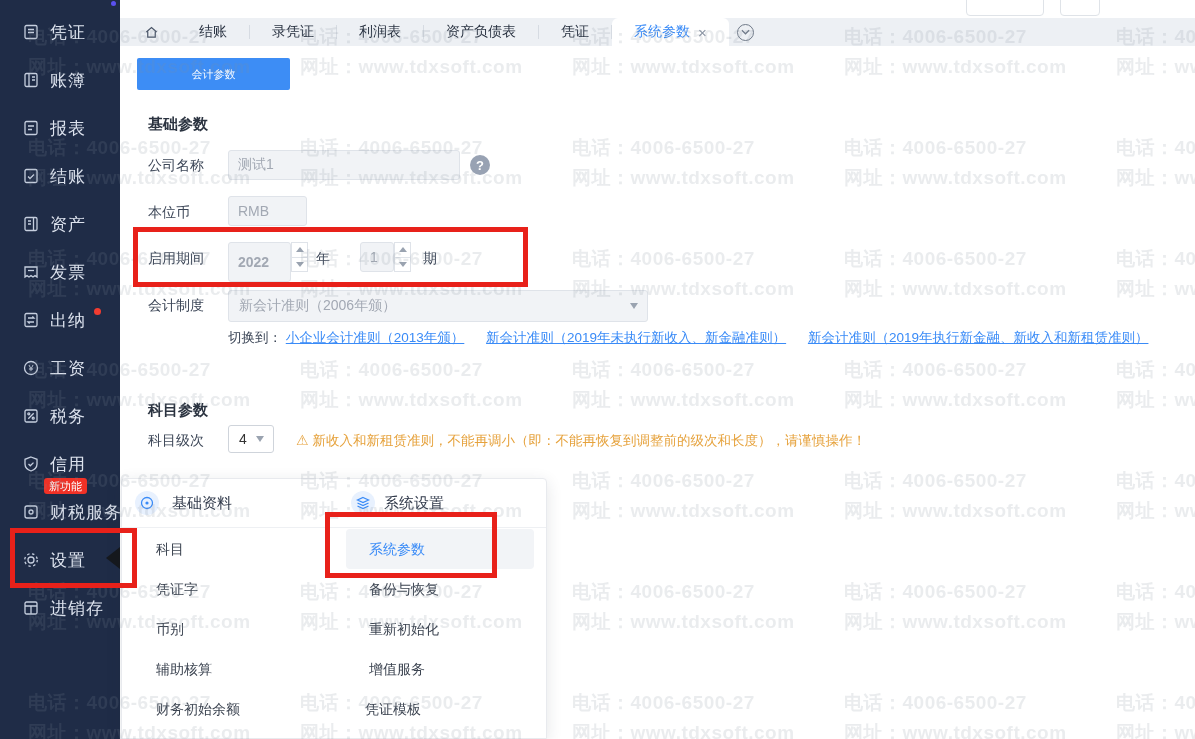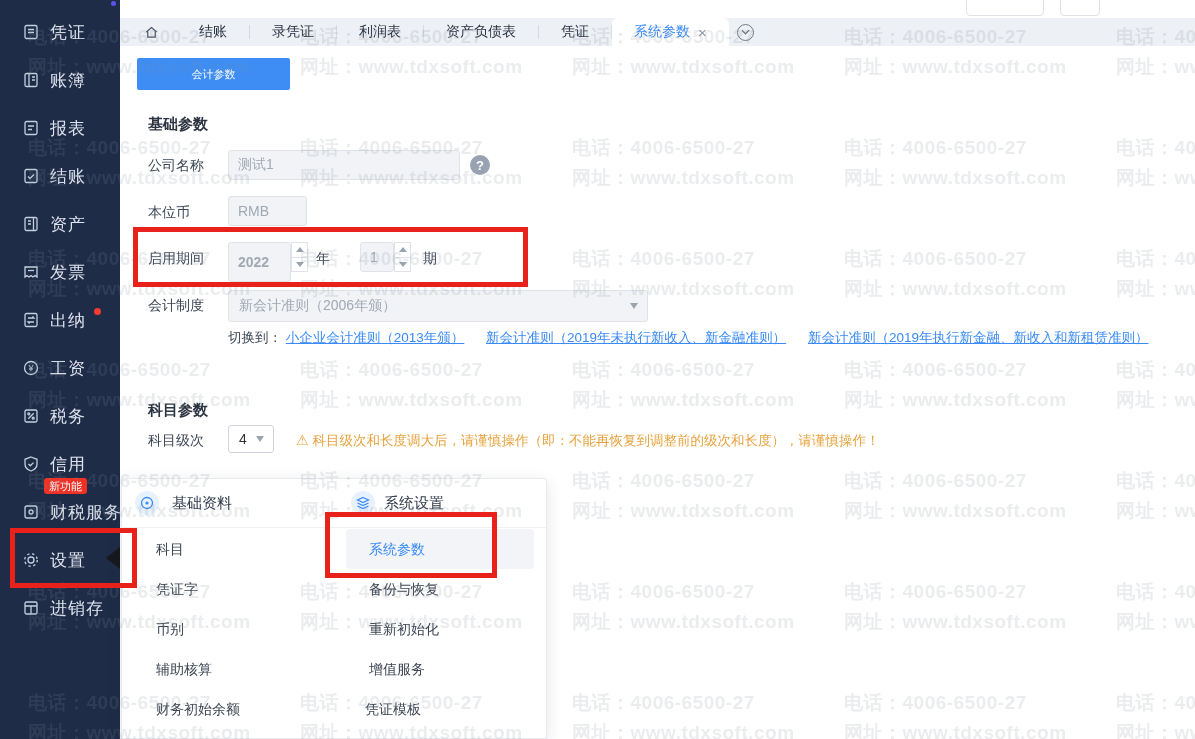--- a/index.html
+++ b/index.html
@@ -257,21 +257,21 @@
     </div>
 
     <div class="sec-title" style="top:355px;">科目参数</div>
 
     <div class="f-label" style="top:386px;">科目级次</div>
     <div class="sel white" style="left:108px;top:379px;width:46px;height:28px;">
       <span>4</span>
       <span class="caret"></span>
     </div>
     <div class="warn">
-      <span class="wicon">⚠</span><span>科目级次和长度调大后，请谨慎操作（即：不能再恢复到调整前的级次和长度），请谨慎操作！</span>
+      <span class="wicon">⚠</span><span>新收入和新租赁准则，不能再调小（即：不能再恢复到调整前的级次和长度），请谨慎操作！</span>
     </div>
   </div>
 
   <div class="popup">
     <div class="pop-head" style="left:13px;gap:13px;">
       <span class="pop-ic">
         <svg width="14" height="14" viewBox="0 0 14 14" fill="none" stroke="#3a8bf7" stroke-width="1.3">
             <circle cx="7" cy="7" r="5.5"></circle>
             <circle cx="7" cy="7" r="1.6" fill="#3a8bf7" stroke="none"></circle>
           </svg>

